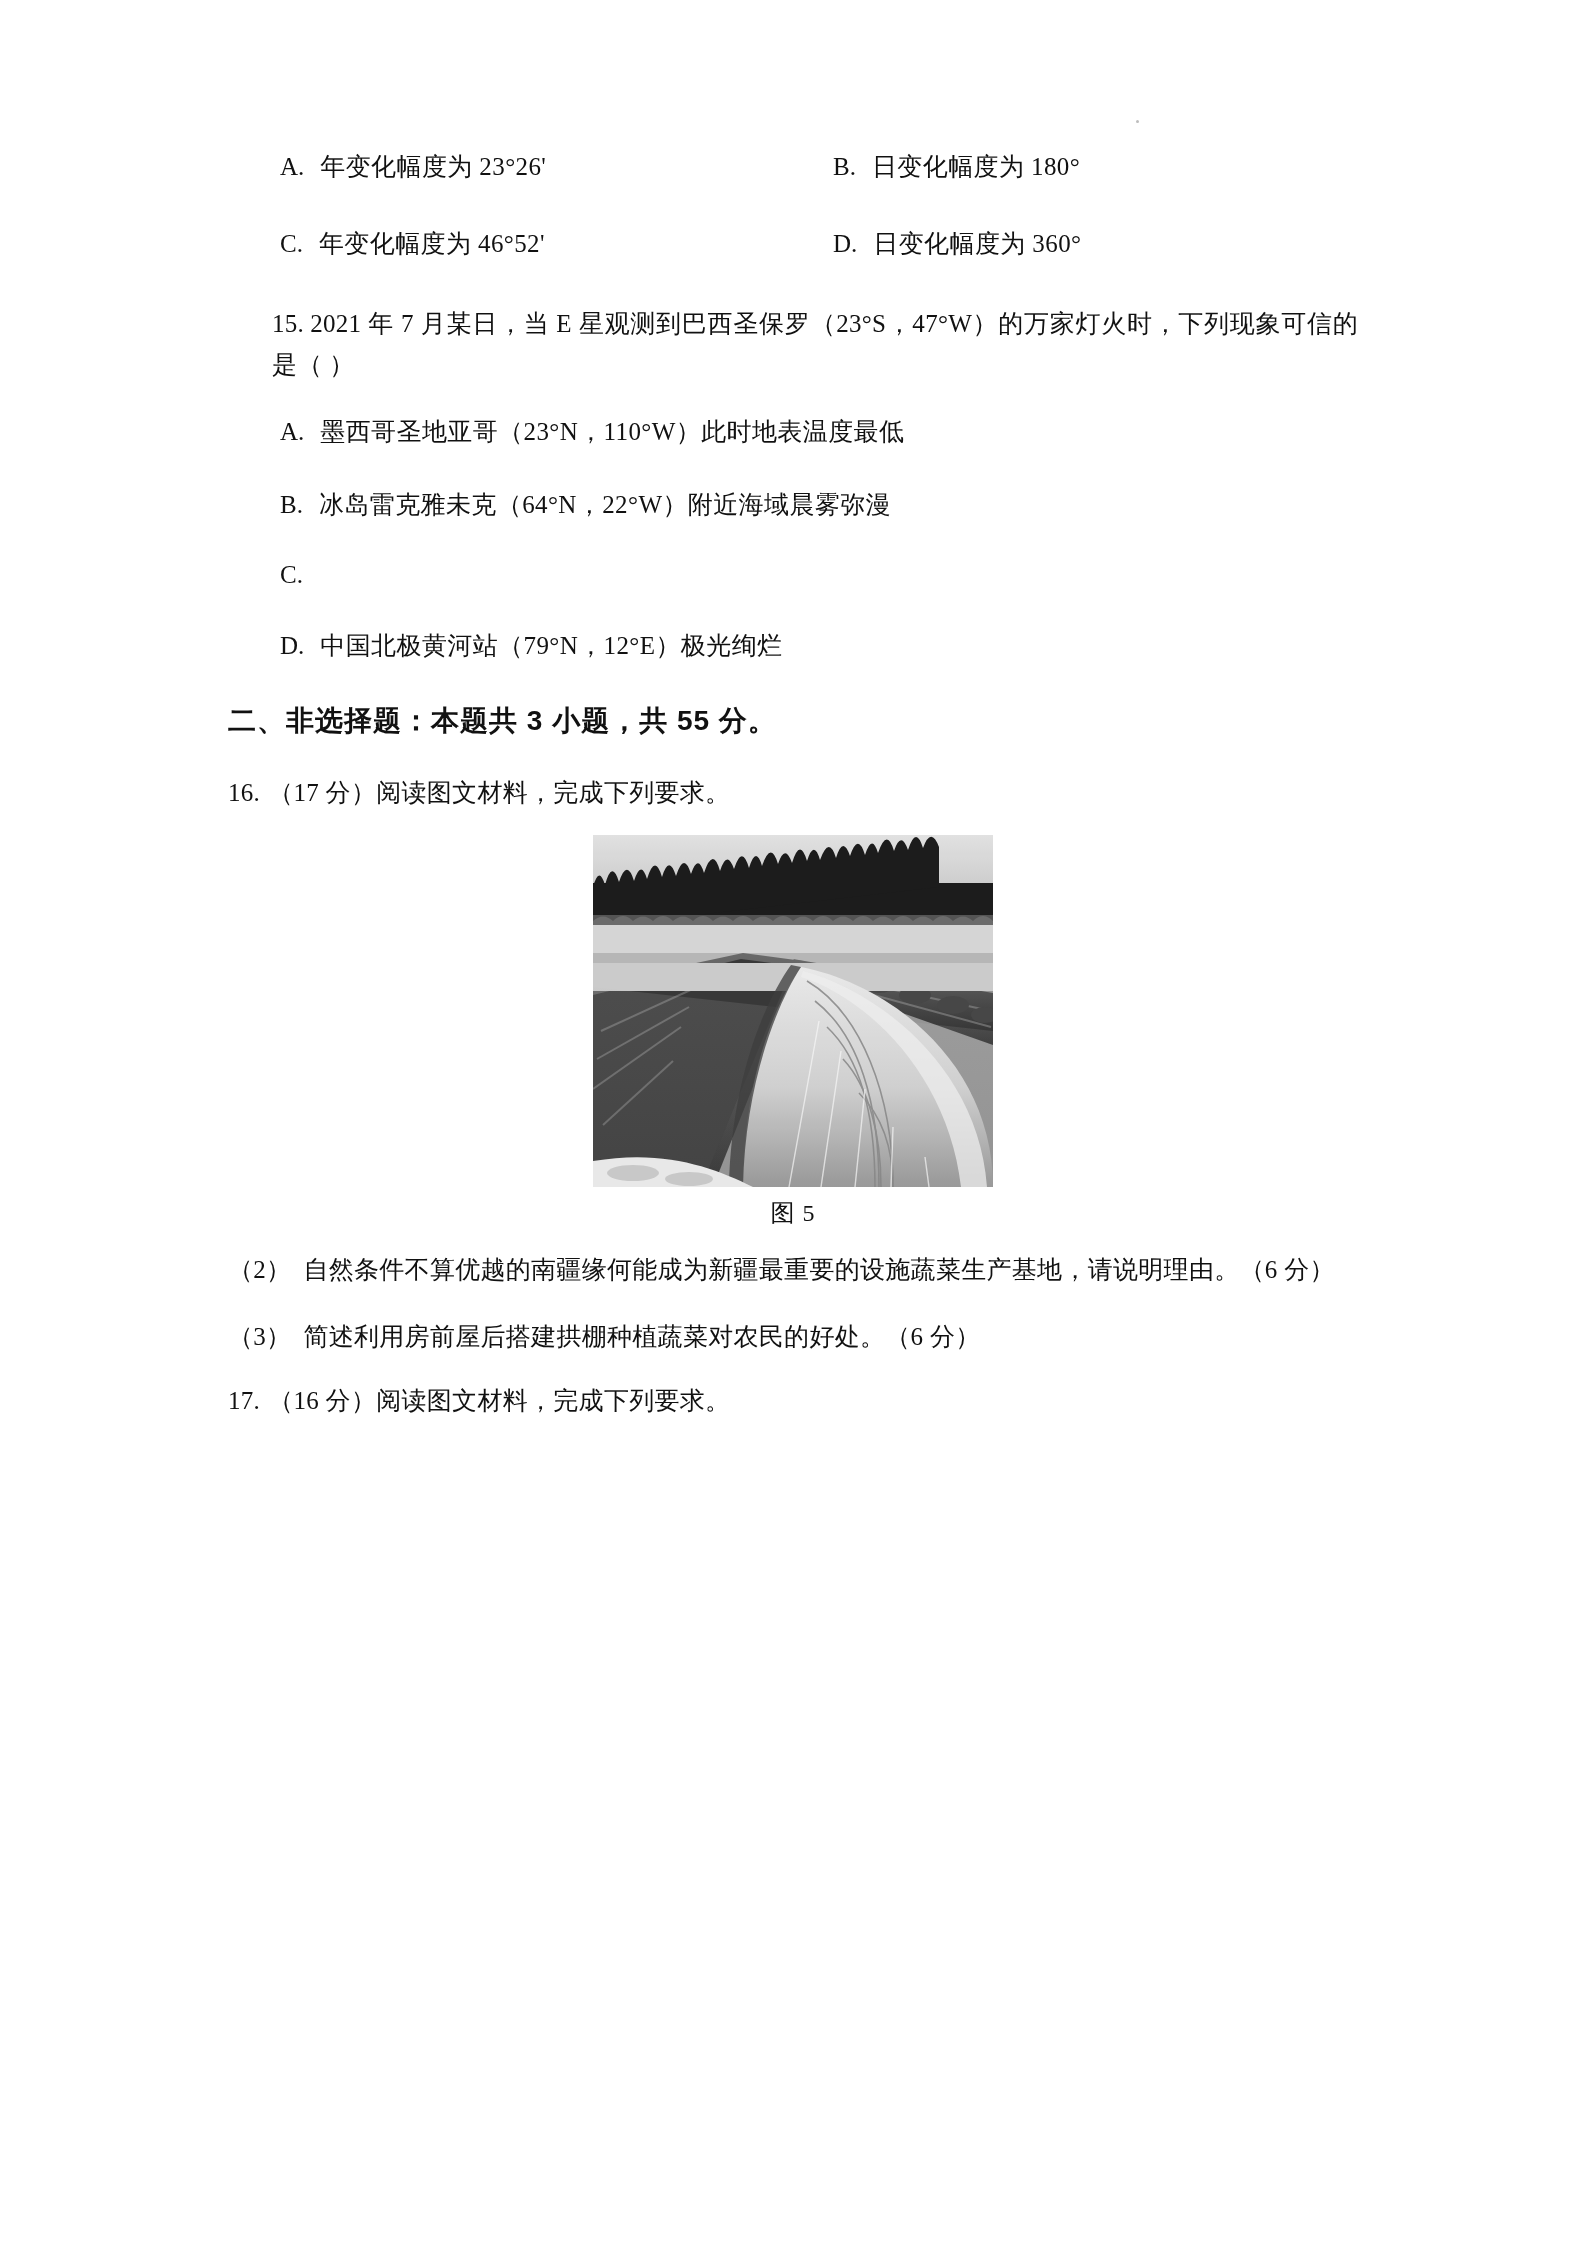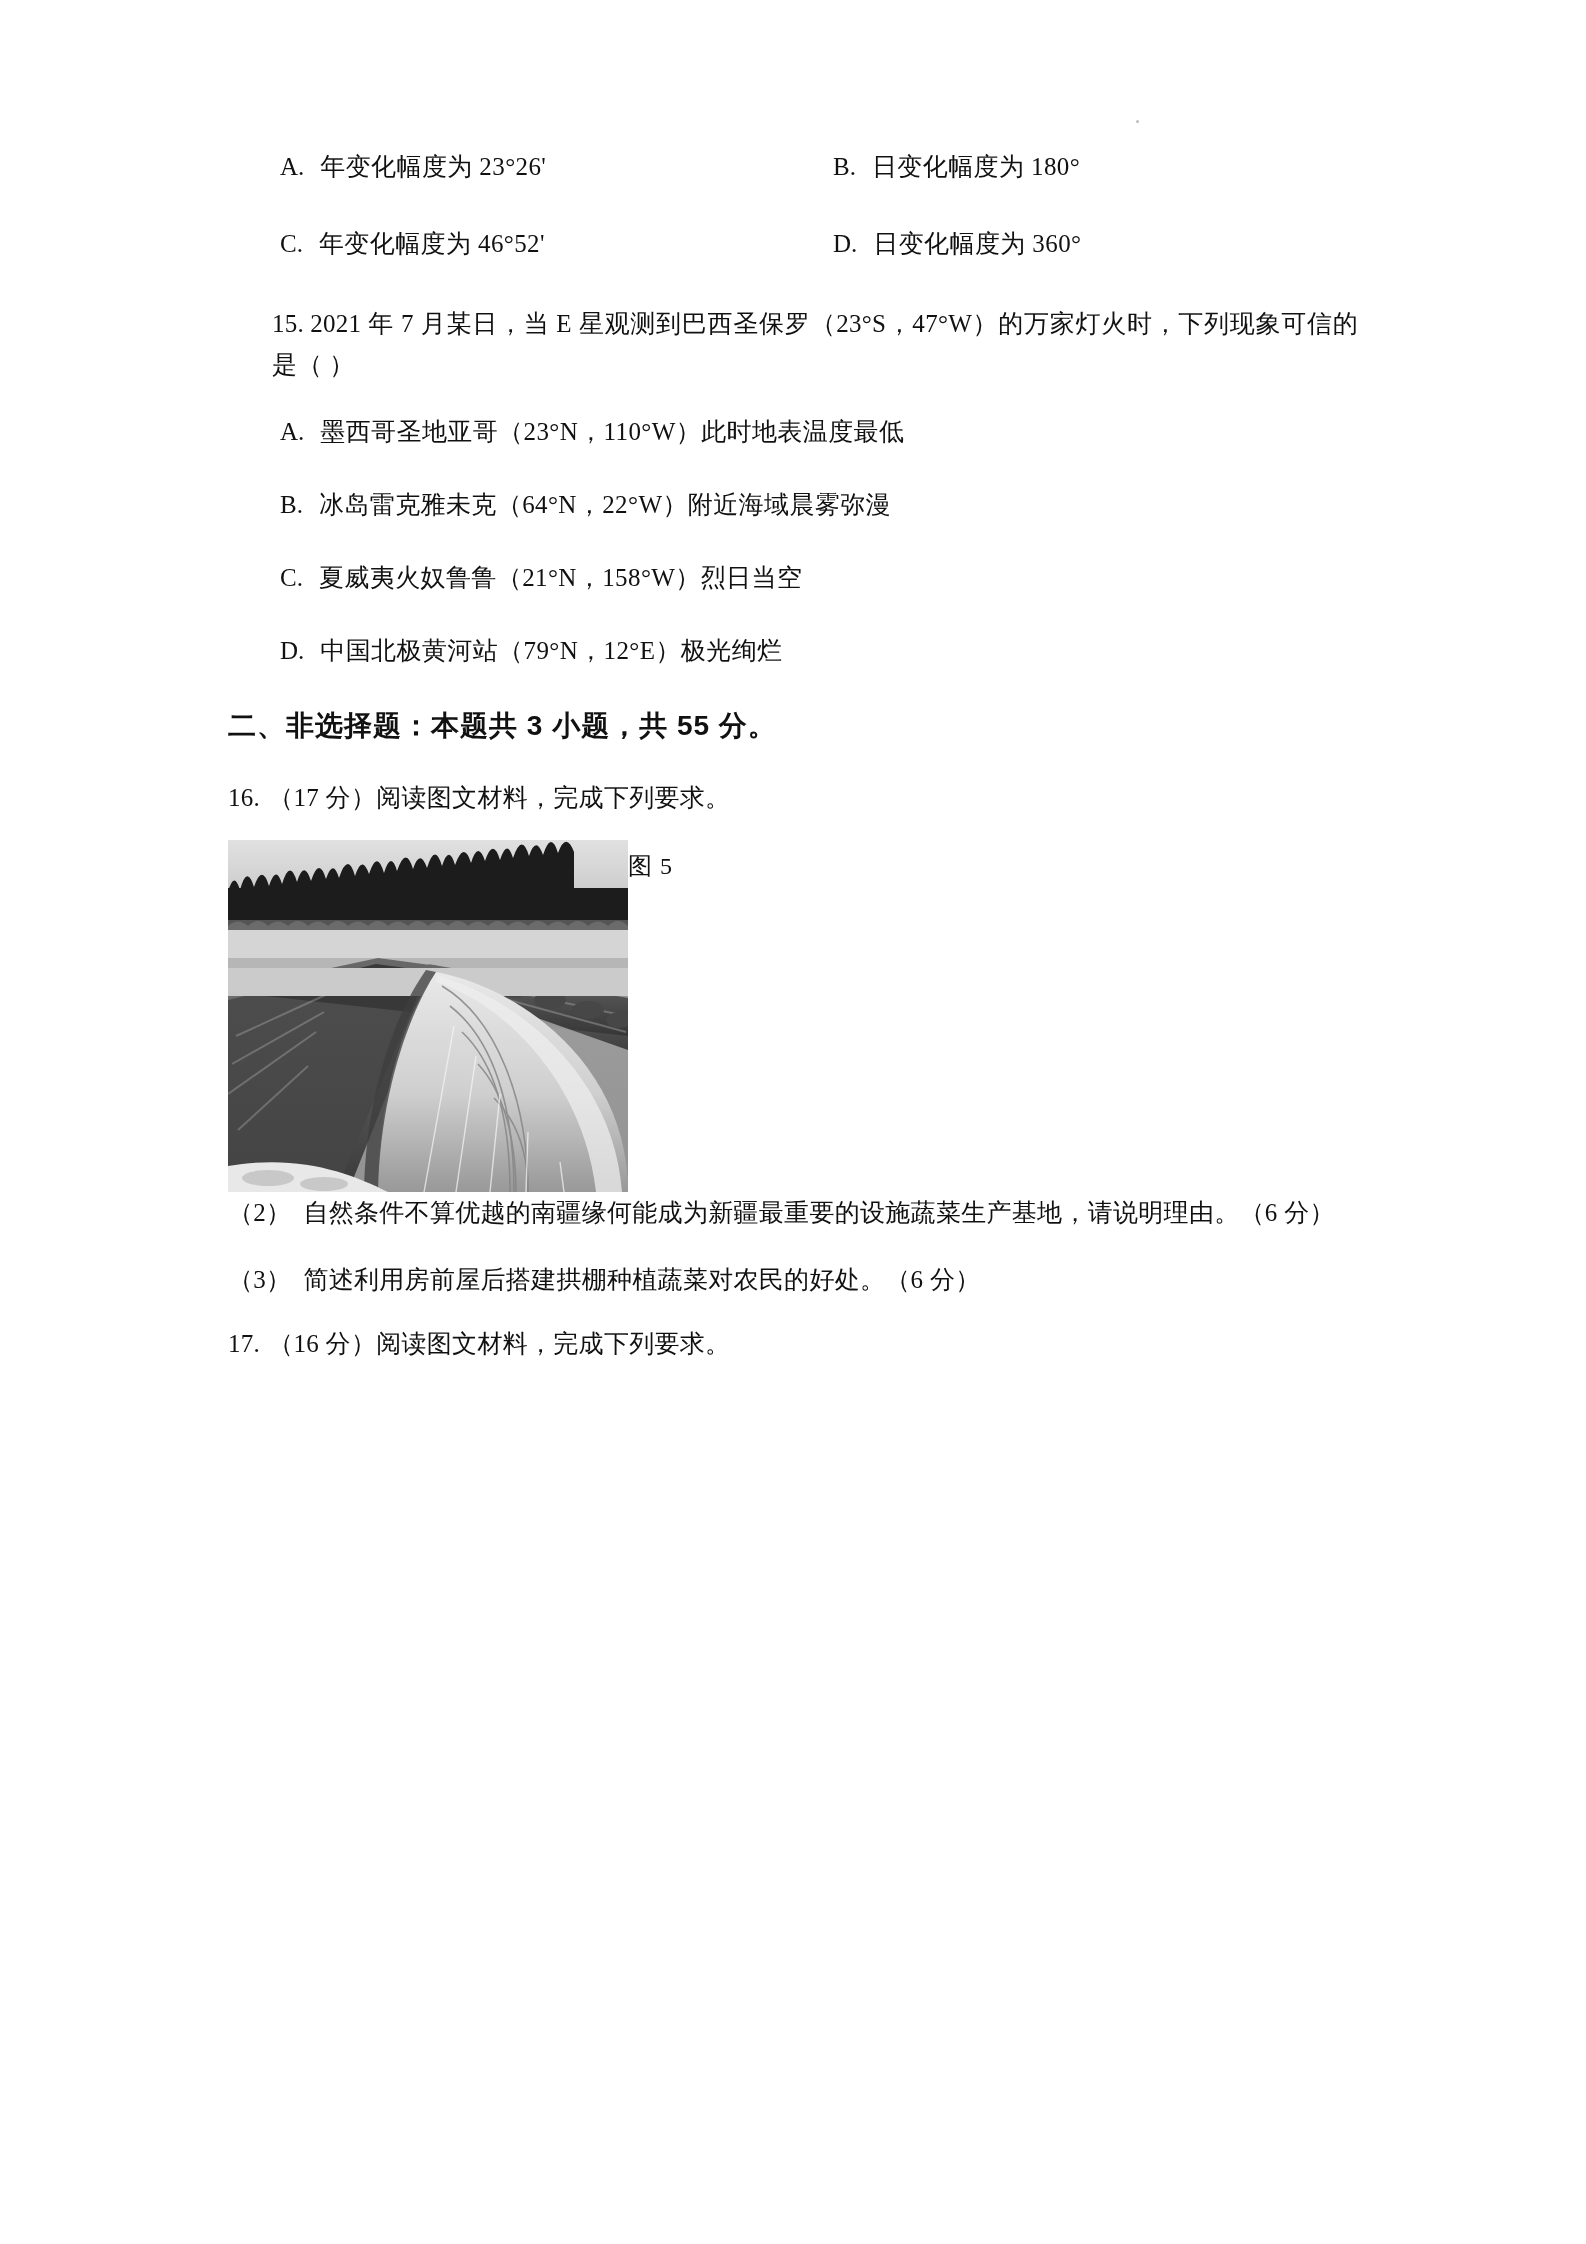--- a/index.html
+++ b/index.html
@@ -111,23 +111,24 @@
     font-size: 25px;
     line-height: 1.65;
     margin-bottom: 26px;
     text-align: justify;
     letter-spacing: 0.3px;
   }
   .subq .lab { margin-right: 12px; }
 
   
   .figure-wrap {
-    margin: 22px 0 0 0;
+    margin: 22px 0 20px 0;
     display: flex;
-    flex-direction: row;
+    flex-direction: column;
+    align-items: center;
   }
   .photo {
     width: 400px;
     height: 352px;
     position: relative;
     overflow: hidden;
     background: #9a9a9a;
     border: 0;
   }
   .fig-caption {
@@ -185,21 +186,20 @@
     <div class="opt-single">
       <span class="opt-letter">A.</span>
       <span class="opt-text">墨西哥圣地亚哥（23°N，110°W）此时地表温度最低</span>
     </div>
     <div class="opt-single">
       <span class="opt-letter">B.</span>
       <span class="opt-text">冰岛雷克雅未克（64°N，22°W）附近海域晨雾弥漫</span>
     </div>
     <div class="opt-single">
       <span class="opt-letter">C.</span>
-      <span class="opt-text">夏威夷火奴鲁鲁（21°N，158°W）烈日当空</span>
     </div>
     <div class="opt-single">
       <span class="opt-letter">D.</span>
       <span class="opt-text">中国北极黄河站（79°N，12°E）极光绚烂</span>
     </div>
 
     <div class="section-head">二、非选择题：本题共 3 小题，共 55 分。</div>
 
     <div class="bigq">
       <span class="num">16.</span><span>（17 分）阅读图文材料，完成下列要求。</span>

